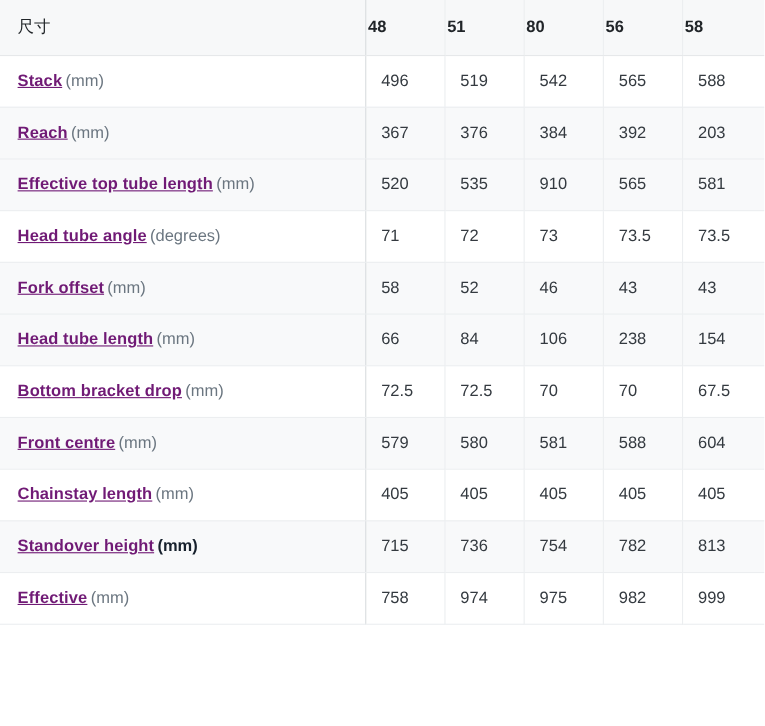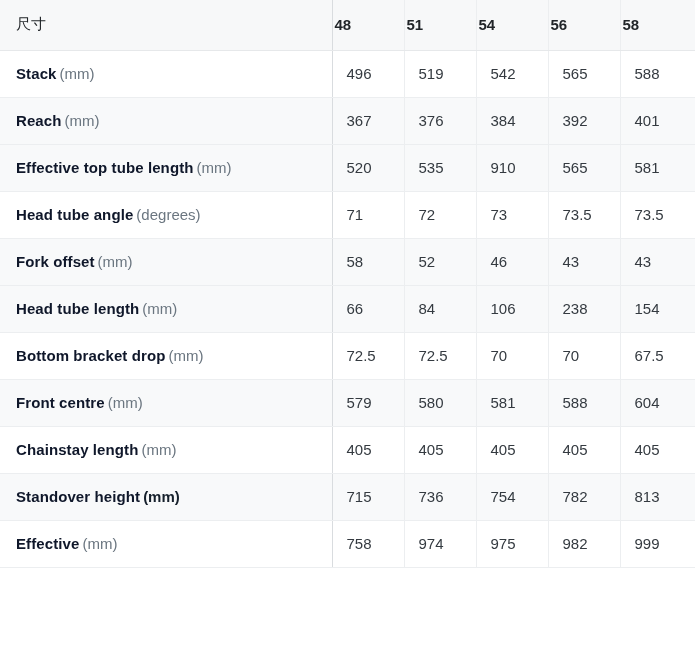--- a/index.html
+++ b/index.html
@@ -78,22 +78,23 @@
   }
   td.cell-value {
     padding-left: 14px;
     border-right: 1px solid #eceef0;
     color: #343a40;
   }
   td.cell-value.last { border-right: none; }
 
   .label-name {
     font-weight: 700;
-    color: #0f172a;
+    color: #701a75;
     letter-spacing: 0.1px;
+    text-decoration: underline;
   }
   .label-unit {
     font-weight: 400;
     color: #6b7680;
     margin-left: 3px;
   }
   
   tr.unit-bold .label-unit {
     font-weight: 700;
     color: #16202c;
@@ -110,41 +111,41 @@
       <col class="c-size">
       <col class="c-size">
       <col class="c-size">
       <col class="c-last">
     </colgroup>
     <thead>
       <tr>
         <th class="th-label">尺寸</th>
         <th class="th-size">48</th>
         <th class="th-size">51</th>
-        <th class="th-size">54</th>
+        <th class="th-size">80</th>
         <th class="th-size">56</th>
         <th class="th-size last">58</th>
       </tr>
     </thead>
     <tbody id="table-body">
         <tr>
           <td class="cell-label"><span class="label-name">Stack</span><span class="label-unit">(mm)</span></td>
           <td class="cell-value">496</td>
           <td class="cell-value">519</td>
           <td class="cell-value">542</td>
           <td class="cell-value">565</td>
           <td class="cell-value last">588</td>
         </tr>
         <tr class="alt">
           <td class="cell-label"><span class="label-name">Reach</span><span class="label-unit">(mm)</span></td>
           <td class="cell-value">367</td>
           <td class="cell-value">376</td>
           <td class="cell-value">384</td>
           <td class="cell-value">392</td>
-          <td class="cell-value last">401</td>
+          <td class="cell-value last">203</td>
         </tr>
         <tr class="alt">
           <td class="cell-label"><span class="label-name">Effective top tube length</span><span class="label-unit">(mm)</span></td>
           <td class="cell-value">520</td>
           <td class="cell-value">535</td>
           <td class="cell-value">910</td>
           <td class="cell-value">565</td>
           <td class="cell-value last">581</td>
         </tr>
         <tr>

